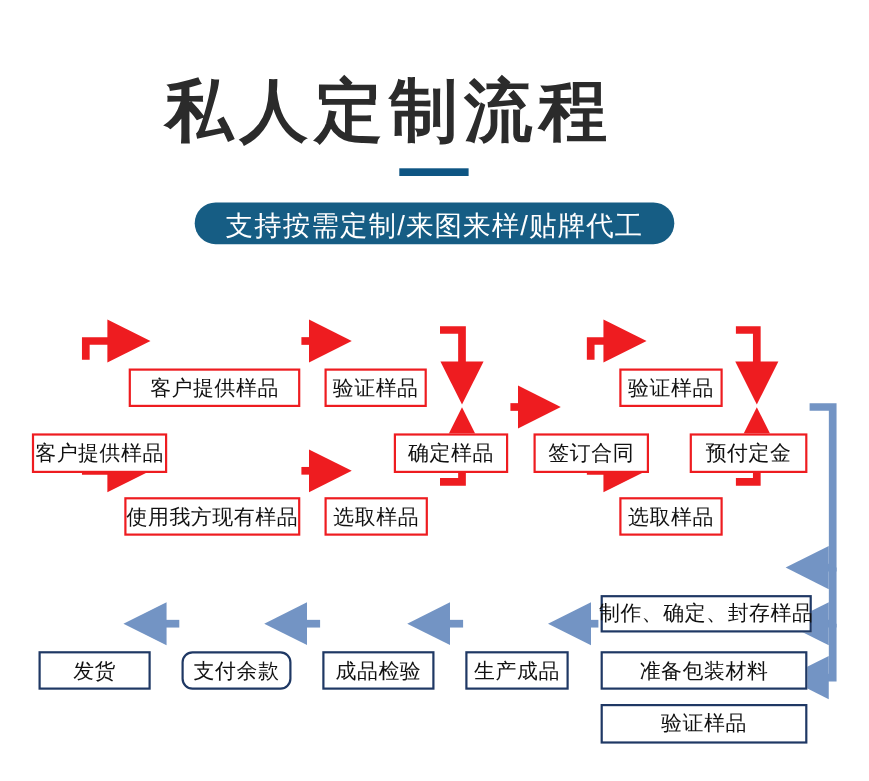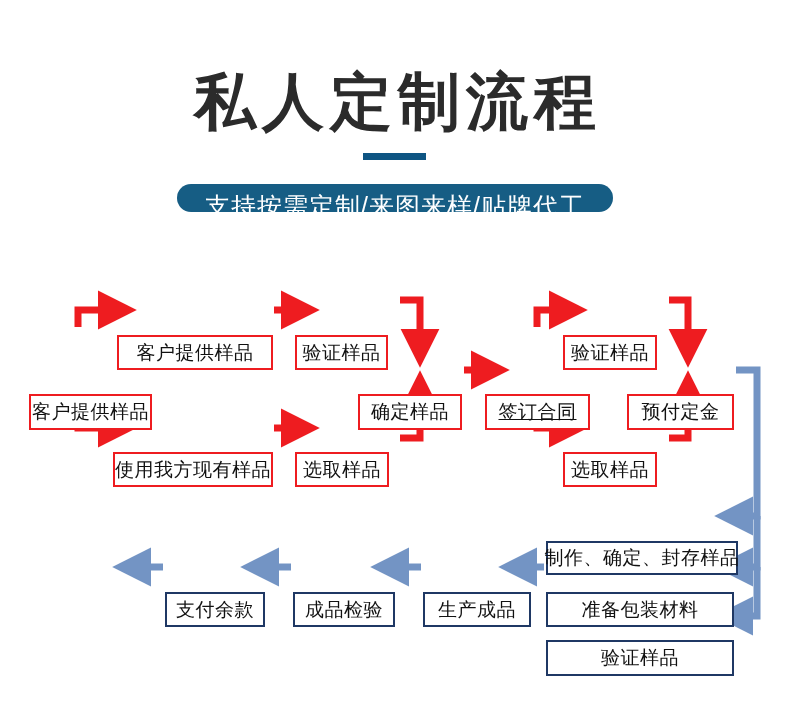--- a/index.html
+++ b/index.html
@@ -24,36 +24,35 @@
     left: 0;
     top: 68px;
     width: 708px;
     text-align: center;
     font-size: 62px;
     font-weight: bold;
     letter-spacing: 6px;
     color: #2b2b2b;
     line-height: 1.1;
     white-space: nowrap;
-    padding-left: 44px;
   }
   .title-underline {
     position: absolute;
     left: 363px;
     top: 153px;
     width: 63px;
     height: 7px;
     background: #0e5583;
   }
   .banner {
     position: absolute;
     left: 177px;
     top: 184px;
     width: 436px;
-    height: 28px;
+    height: 38px;
     background: #165d84;
     border-radius: 23px;
     color: #ffffff;
     font-size: 25px;
     line-height: 45px;
     text-align: center;
     letter-spacing: 1px;
     white-space: nowrap;
   }
 
@@ -153,34 +152,35 @@
   <div class="box red" style="left:117px; top:293px; width:156px; height:35px;">客户提供样品</div>
 
   <div class="box red" style="left:295px; top:293px; width:93px;  height:35px;">验证样品</div>
 
   <div class="box red" style="left:113px; top:410px; width:160px; height:35px;">使用我方现有样品</div>
 
   <div class="box red" style="left:295px; top:410px; width:94px;  height:35px;">选取样品</div>
 
   <div class="box red" style="left:358px; top:352px; width:104px; height:36px;">确定样品</div>
 
-  <div class="box red" style="left:485px; top:352px; width:105px; height:36px;text-decoration:underline;">签订合同</div>
+  <div class="box red" style="left:485px; top:352px; width:105px; height:36px;">签订合同</div>
 
   <div class="box red" style="left:563px; top:293px; width:94px;  height:35px;">验证样品</div>
 
   <div class="box red" style="left:563px; top:410px; width:94px;  height:35px;">选取样品</div>
 
   <div class="box red" style="left:627px; top:352px; width:107px; height:36px;">预付定金</div>
 
   <div class="box navy" style="left:546px; top:499px; width:192px; height:34px;">制作、确定、封存样品</div>
 
   <div class="box navy" style="left:546px; top:550px; width:188px; height:35px;">准备包装材料</div>
 
   <div class="box navy" style="left:546px; top:598px; width:188px; height:36px;">验证样品</div>
 
-  <div class="box navy" style="left:423px; top:550px; width:108px; height:35px;">生产成品</div>
+  <div class="box navy" style="left:423px; top:550px; width:94px; height:35px;">生产成品</div>
 
   <div class="box navy" style="left:293px; top:550px; width:102px; height:35px;">成品检验</div>
 
-  <div class="box navy" style="left:165px; top:550px; width:100px; height:35px;">支付余款</div>
+  <div class="box navy" style="left:165px; top:550px; width:100px; height:35px;border-radius:10px;">支付余款</div>
 
+  <div class="box navy" style="left:35px;  top:550px; width:102px; height:35px;">发货</div>
 
 </div>
 
 </body></html>

